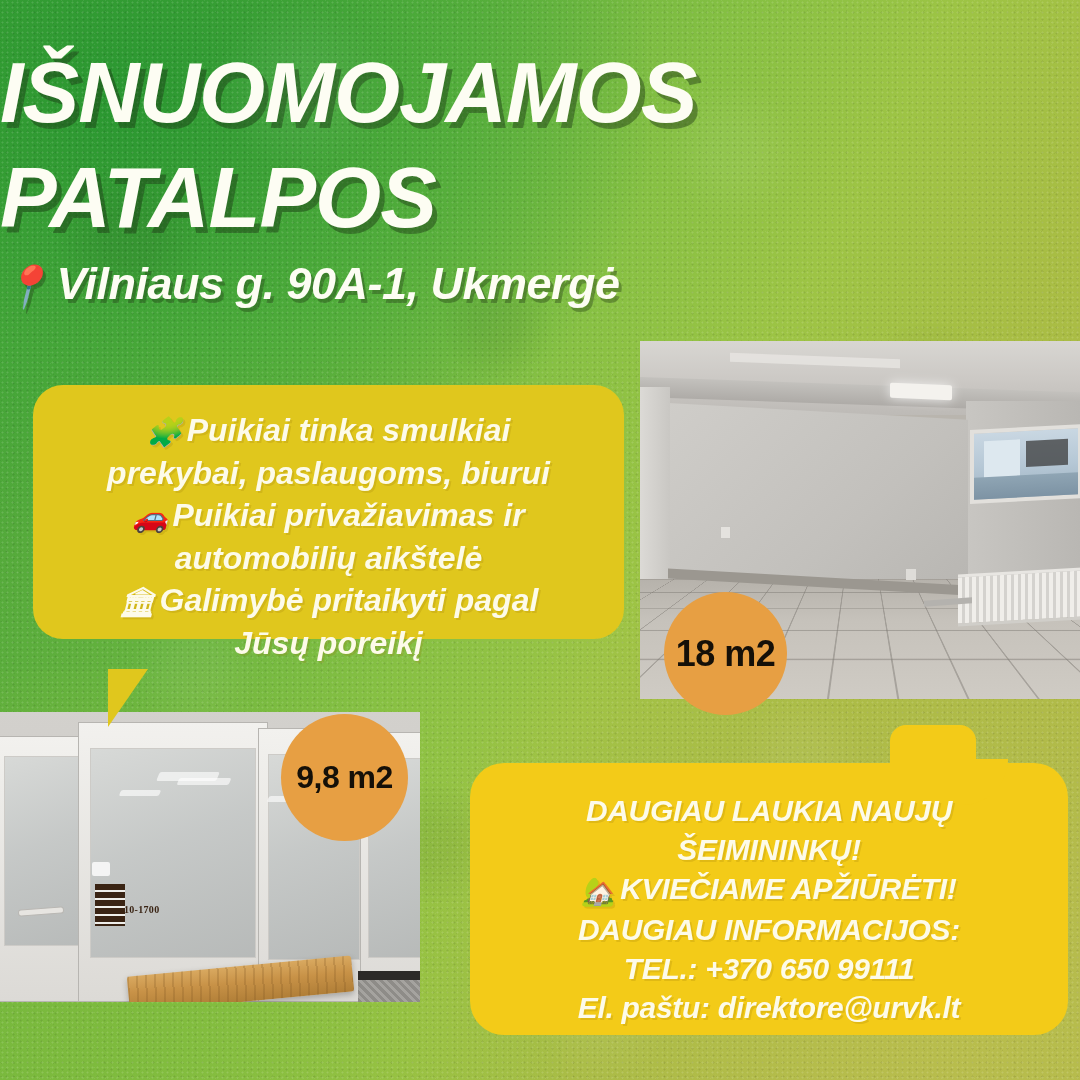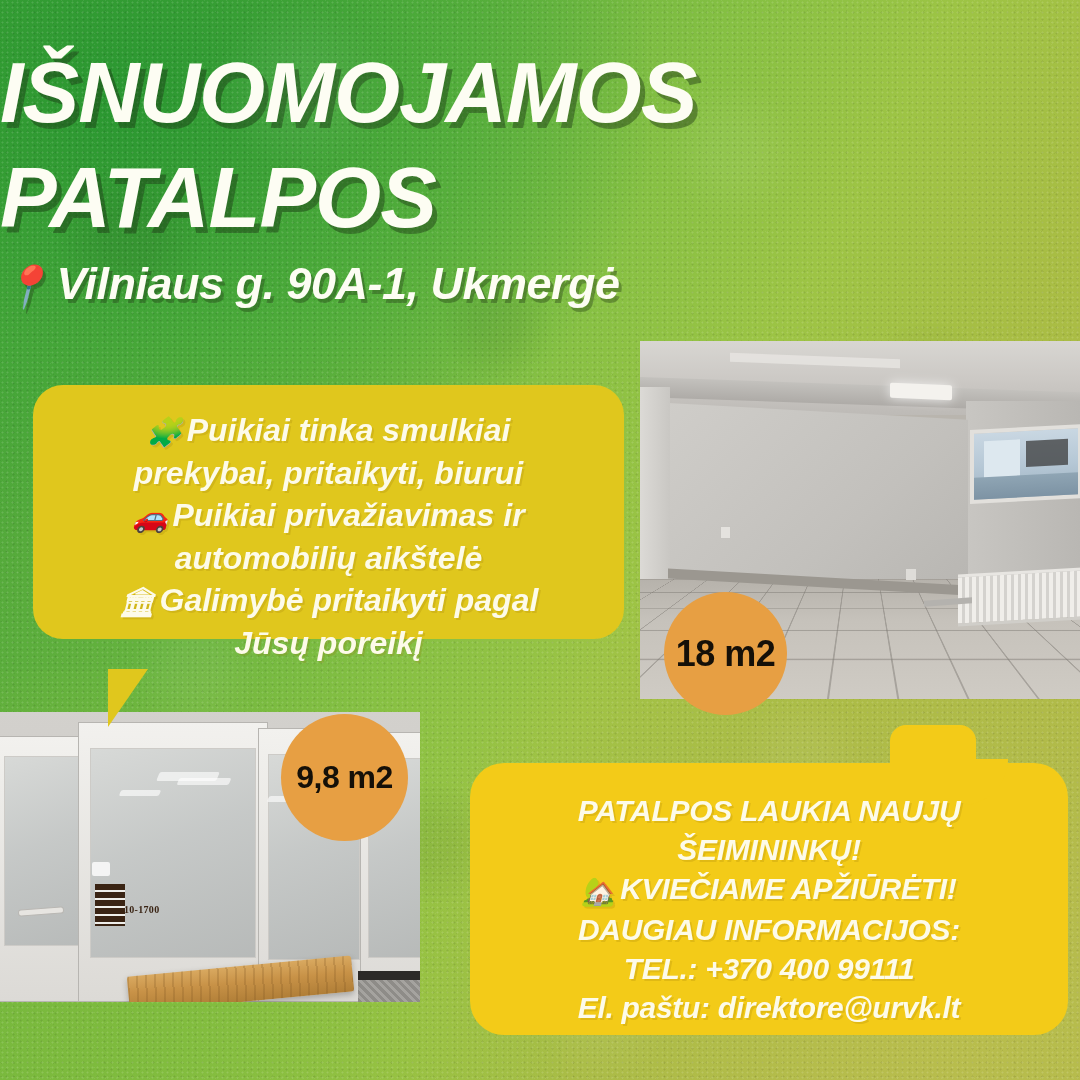--- a/index.html
+++ b/index.html
@@ -372,41 +372,41 @@
     <span>9,8 m2</span>
   </div>
 
   <div class="bubble" id="bubble-features">
     <div class="tail"></div>
     <div class="bubble-body"></div>
     <div class="bubble-text">
       <div>
         <span class="feat-emoji">🧩</span><span>Puikiai tinka smulkiai</span>
       </div>
-      <div>prekybai, pritaikyti, biurui</div>
+      <div>prekybai, paslaugoms, biurui</div>
       <div>
         <span class="feat-emoji">🚗</span><span>Puikiai privažiavimas ir</span>
       </div>
       <div>automobilių aikštelė</div>
       <div>
         <span class="feat-emoji">🏛</span><span>Galimybė pritaikyti pagal</span>
       </div>
       <div>Jūsų poreikį</div>
     </div>
   </div>
 
   <div class="bubble" id="bubble-contact">
     <div class="tail-top"></div>
     <div class="bubble-body"></div>
     <div class="tail-notch"></div>
     <div class="bubble-text">
-      <div>PATALPOS LAUKIA NAUJŲ</div>
+      <div>DAUGIAU LAUKIA NAUJŲ</div>
       <div>ŠEIMININKŲ!</div>
       <div>
         <span class="house-emoji">🏡</span><span>KVIEČIAME APŽIŪRĖTI!</span>
       </div>
       <div>DAUGIAU INFORMACIJOS:</div>
-      <div>TEL.: +370 400 99111</div>
+      <div>TEL.: +370 650 99111</div>
       <div>El. paštu: direktore@urvk.lt</div>
     </div>
   </div>
 
 </div>
 
 </body></html>

